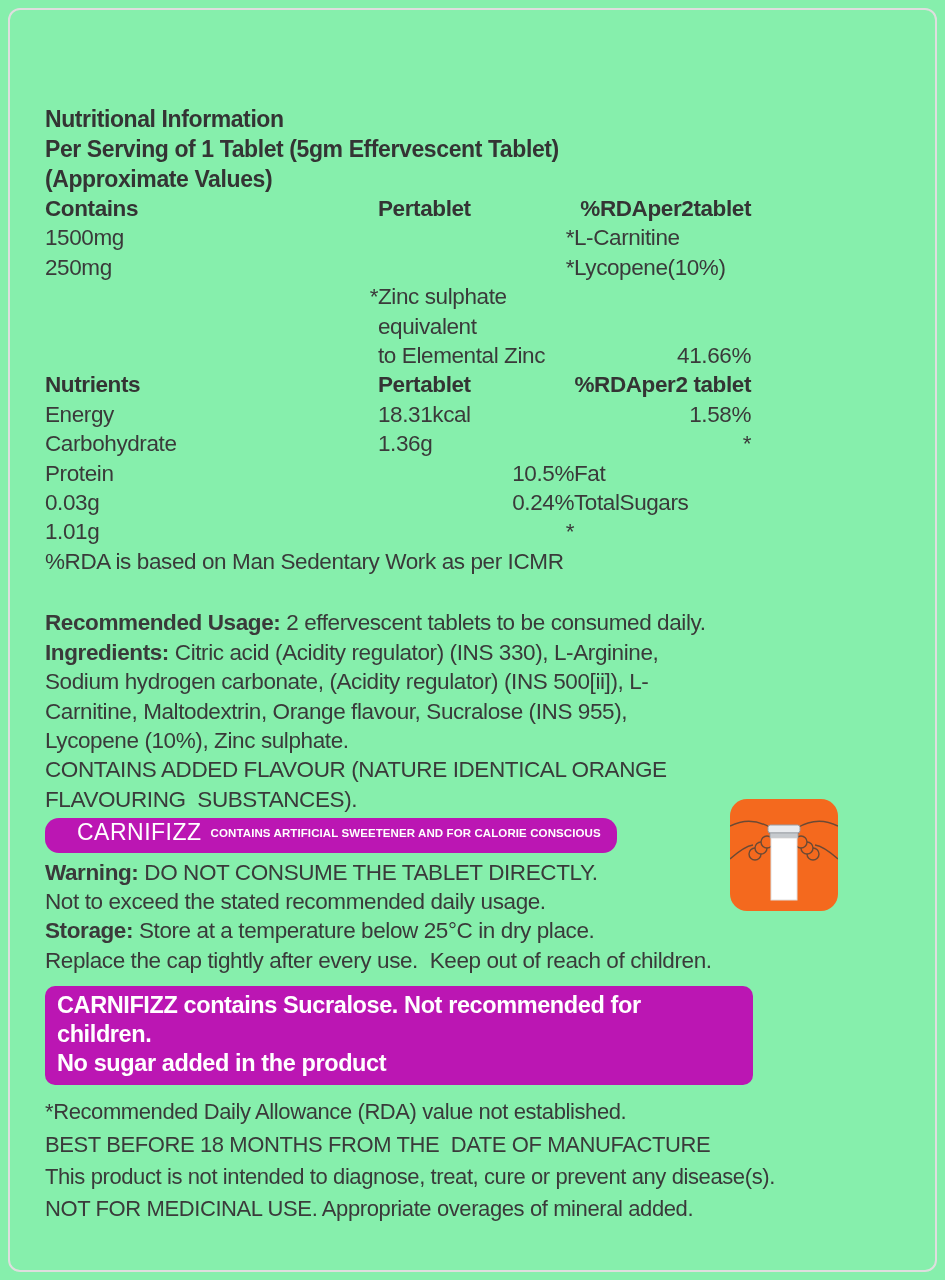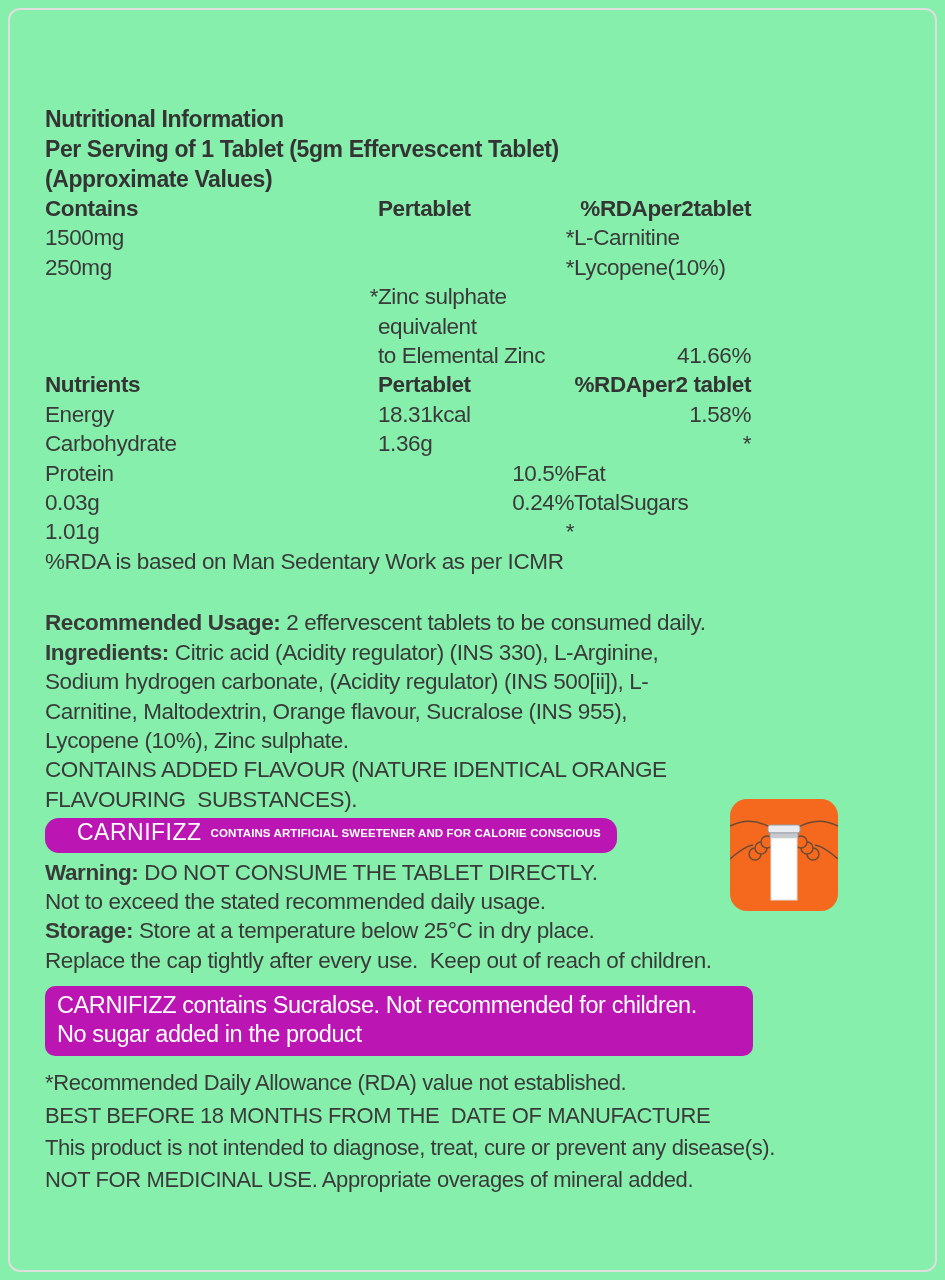--- a/index.html
+++ b/index.html
@@ -62,20 +62,21 @@
   .sucralose-banner{
     box-sizing:border-box;
     width:708px;
     background:#bb16b3;
     color:#ffffff;
     border-radius:10px;
     padding:5px 12px 7px 12px;
     margin-top:11px;
     font-size:23.5px;
     line-height:29px;
+    font-weight:bold;
   }
   .footer{margin-top:11px;font-size:22px;line-height:32.4px;}
   .usage-icon-wrap{
     position:absolute;
     left:730px;top:799px;
     width:108px;height:112px;
   }
 </style>
 </head>
 <body>

